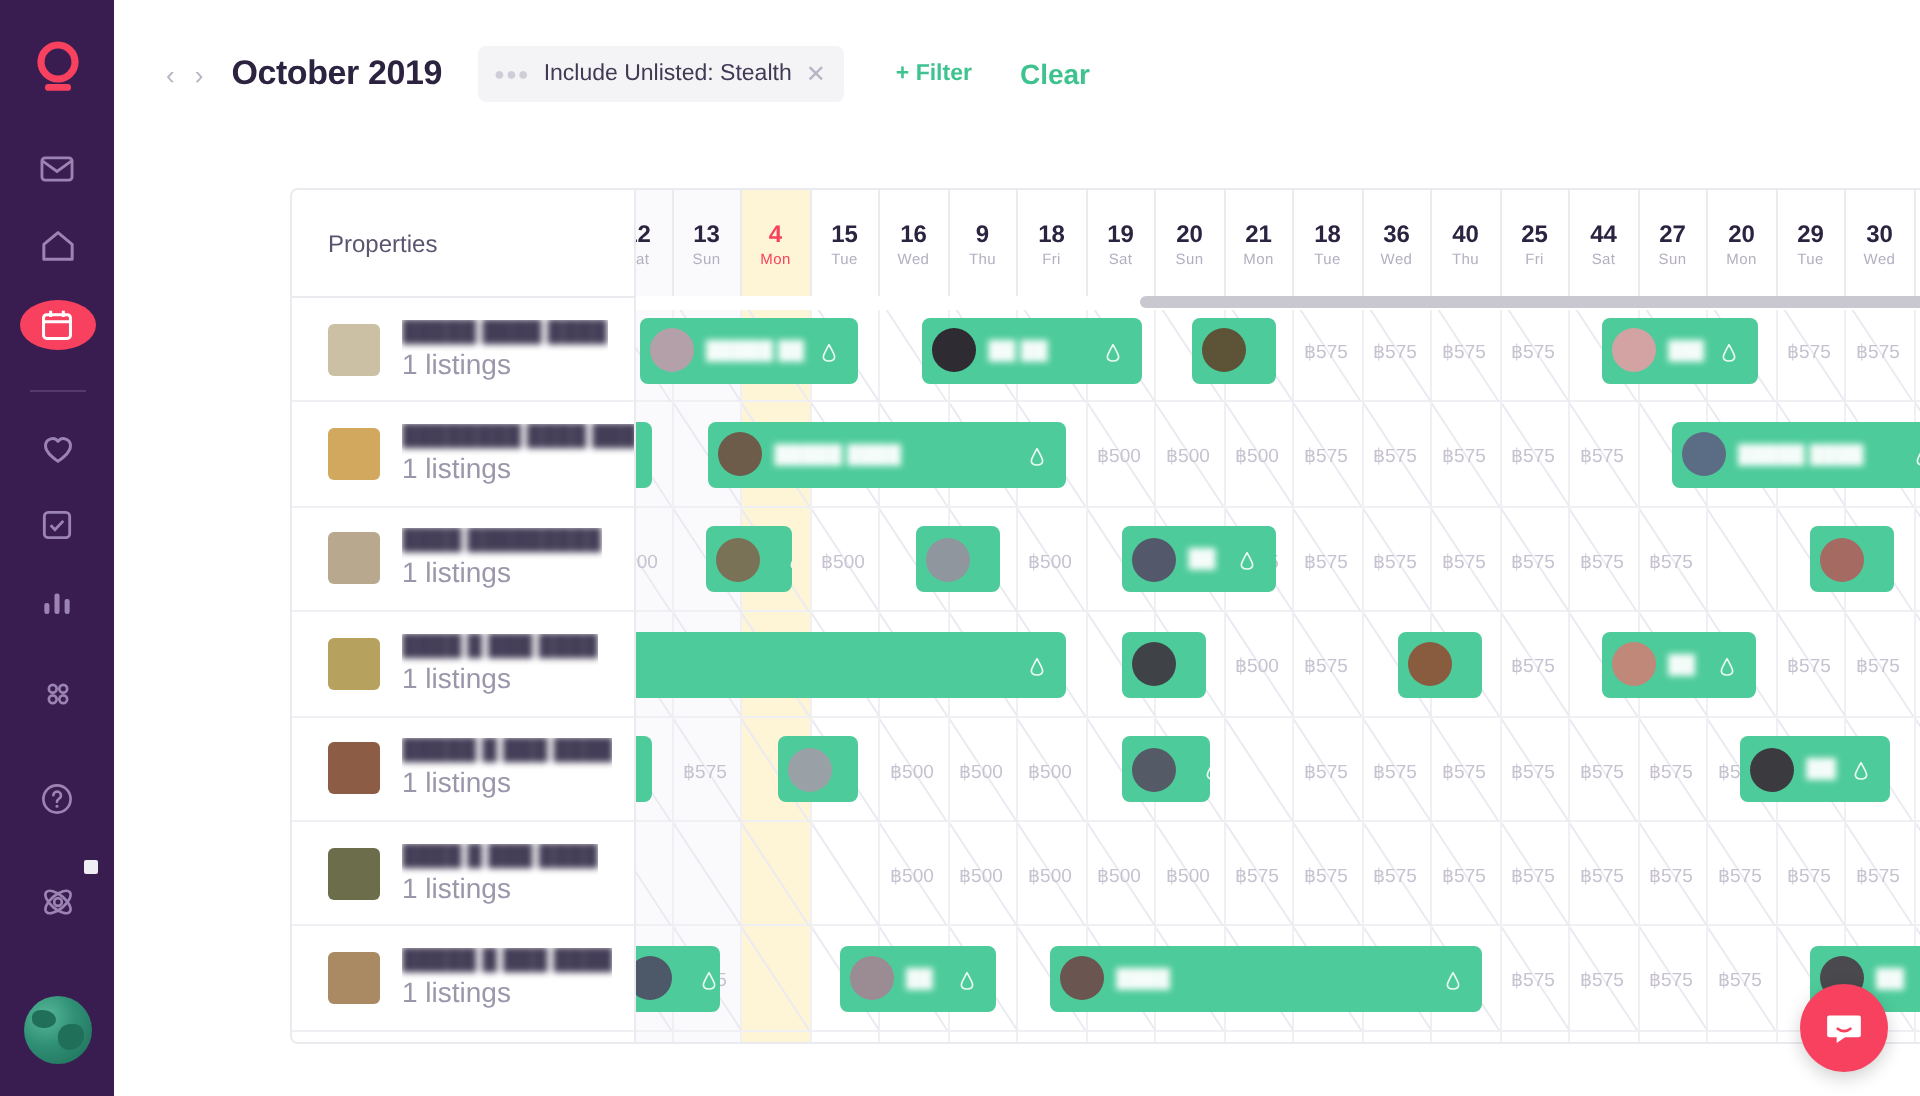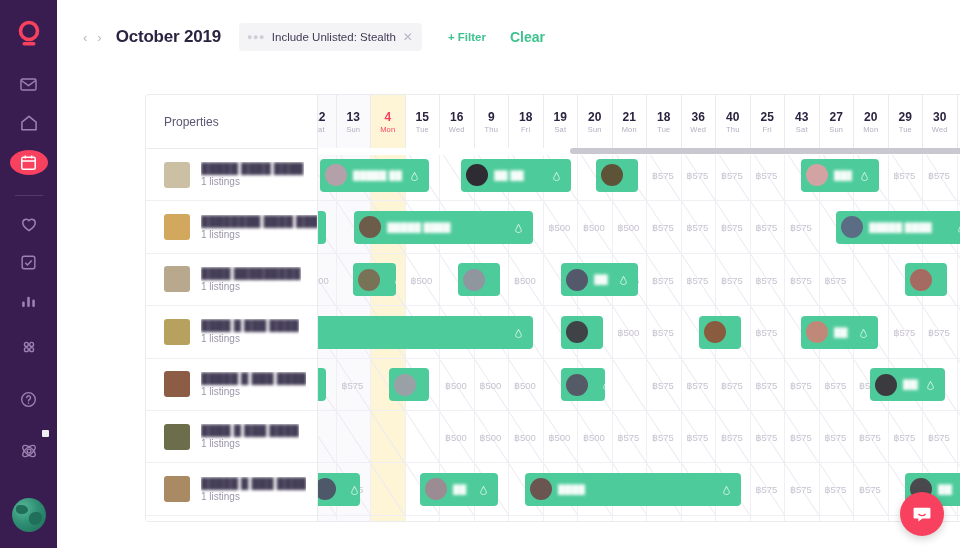--- a/index.html
+++ b/index.html
@@ -107,21 +107,21 @@
   .prow {
     height:52.4px; display:flex; align-items:center; gap:11px;
     padding-left:18px; border-bottom:1px solid #f0eff3;
   }
   .pthumb{ width:26px;height:26px;border-radius:3px;flex:0 0 26px; background:#c8b89c;}
   .pinfo{ overflow:hidden;}
   .pname{
     font-size:10.5px;font-weight:700;color:#2b2340;white-space:nowrap;
     filter:blur(1.7px); opacity:.88;
   }
-  .plist{ font-size:10px;color:#9b96aa; margin-top:2px;}
+  .plist{ font-size:14px;color:#9b96aa; margin-top:2px;}
 
   .gridwrap{ position:relative; flex:1 1 auto; overflow:hidden;}
   .grid{ position:absolute; left:-16px; top:0; width:1100px; height:100%;}
   .gcol{
     position:absolute; top:0; bottom:0; width:34.5px; border-right:1px solid #f0eff3;
   }
   .gcol.weekend{ background:#fafafc; }
   .gcol.today{ background:#fdf5d6; }
   .grow{
     position:absolute; left:0; right:0; height:52.4px; border-bottom:1px solid #f0eff3;
@@ -322,21 +322,21 @@
               </div>
               <div class="day">
                 <div class="dnum">40</div>
                 <div class="dwd">Thu</div>
               </div>
               <div class="day">
                 <div class="dnum">25</div>
                 <div class="dwd">Fri</div>
               </div>
               <div class="day">
-                <div class="dnum">43</div>
+                <div class="dnum">44</div>
                 <div class="dwd">Sat</div>
               </div>
               <div class="day">
                 <div class="dnum">27</div>
                 <div class="dwd">Sun</div>
               </div>
               <div class="day">
                 <div class="dnum">20</div>
                 <div class="dwd">Mon</div>
               </div>

